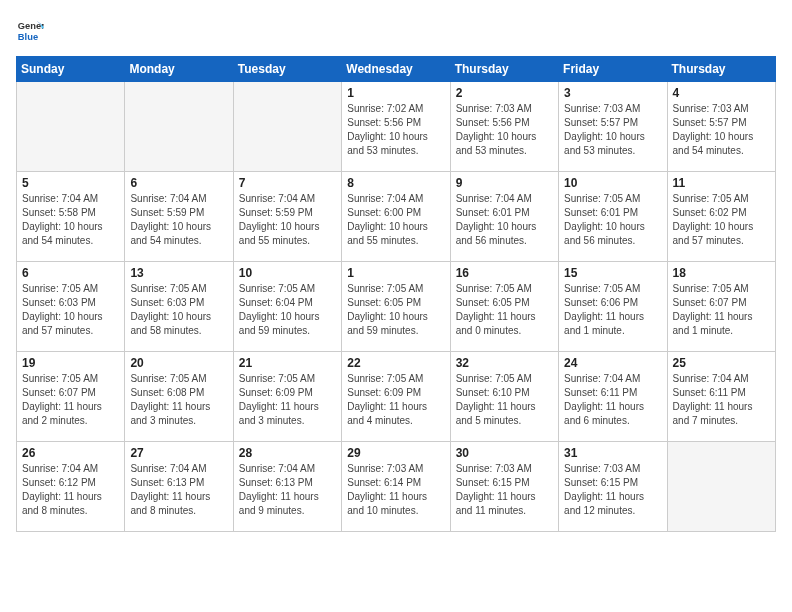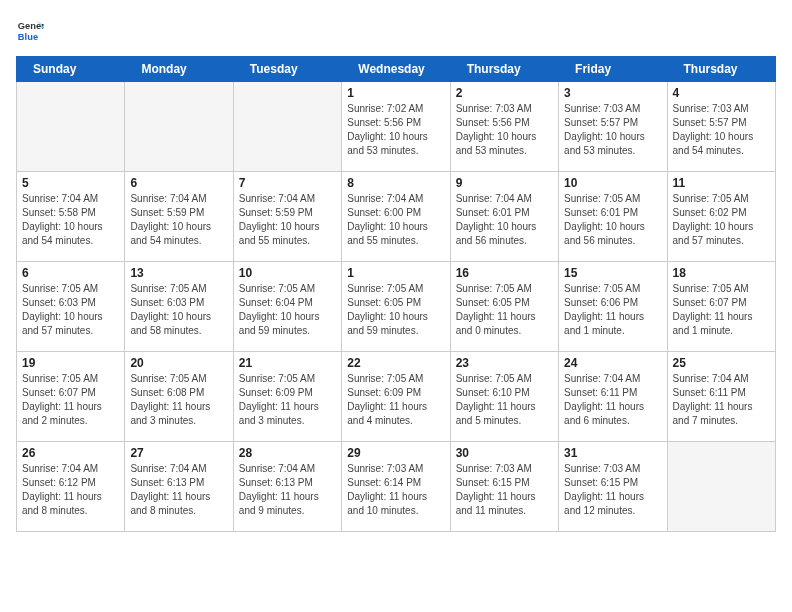--- a/index.html
+++ b/index.html
@@ -47,21 +47,21 @@
       color: #555;
     }
     .calendar {
       width: 100%;
       border-collapse: collapse;
       font-size: 11px;
     }
     .calendar th {
       background: #1565c0;
       color: #fff;
-      padding: 5px 16px;
+      padding: 5px 4px;
       text-align: left;
       font-size: 12px;
       border: 1px solid #1565c0;
     }
     .calendar td {
       border: 1px solid #ccc;
       vertical-align: top;
       padding: 4px 5px;
       width: calc(100% / 7);
       min-height: 80px;
@@ -213,21 +213,21 @@
         </td>
         <td>
           <div class="day-number">21</div>
           <div class="day-info">Sunrise: 7:05 AM<br>Sunset: 6:09 PM<br>Daylight: 11 hours<br>and 3 minutes.</div>
         </td>
         <td>
           <div class="day-number">22</div>
           <div class="day-info">Sunrise: 7:05 AM<br>Sunset: 6:09 PM<br>Daylight: 11 hours<br>and 4 minutes.</div>
         </td>
         <td>
-          <div class="day-number">23</div>
+          <div class="day-number">32</div>
           <div class="day-info">Sunrise: 7:05 AM<br>Sunset: 6:10 PM<br>Daylight: 11 hours<br>and 5 minutes.</div>
         </td>
         <td>
           <div class="day-number">24</div>
           <div class="day-info">Sunrise: 7:04 AM<br>Sunset: 6:11 PM<br>Daylight: 11 hours<br>and 6 minutes.</div>
         </td>
         <td>
           <div class="day-number">25</div>
           <div class="day-info">Sunrise: 7:04 AM<br>Sunset: 6:11 PM<br>Daylight: 11 hours<br>and 7 minutes.</div>
         </td>

